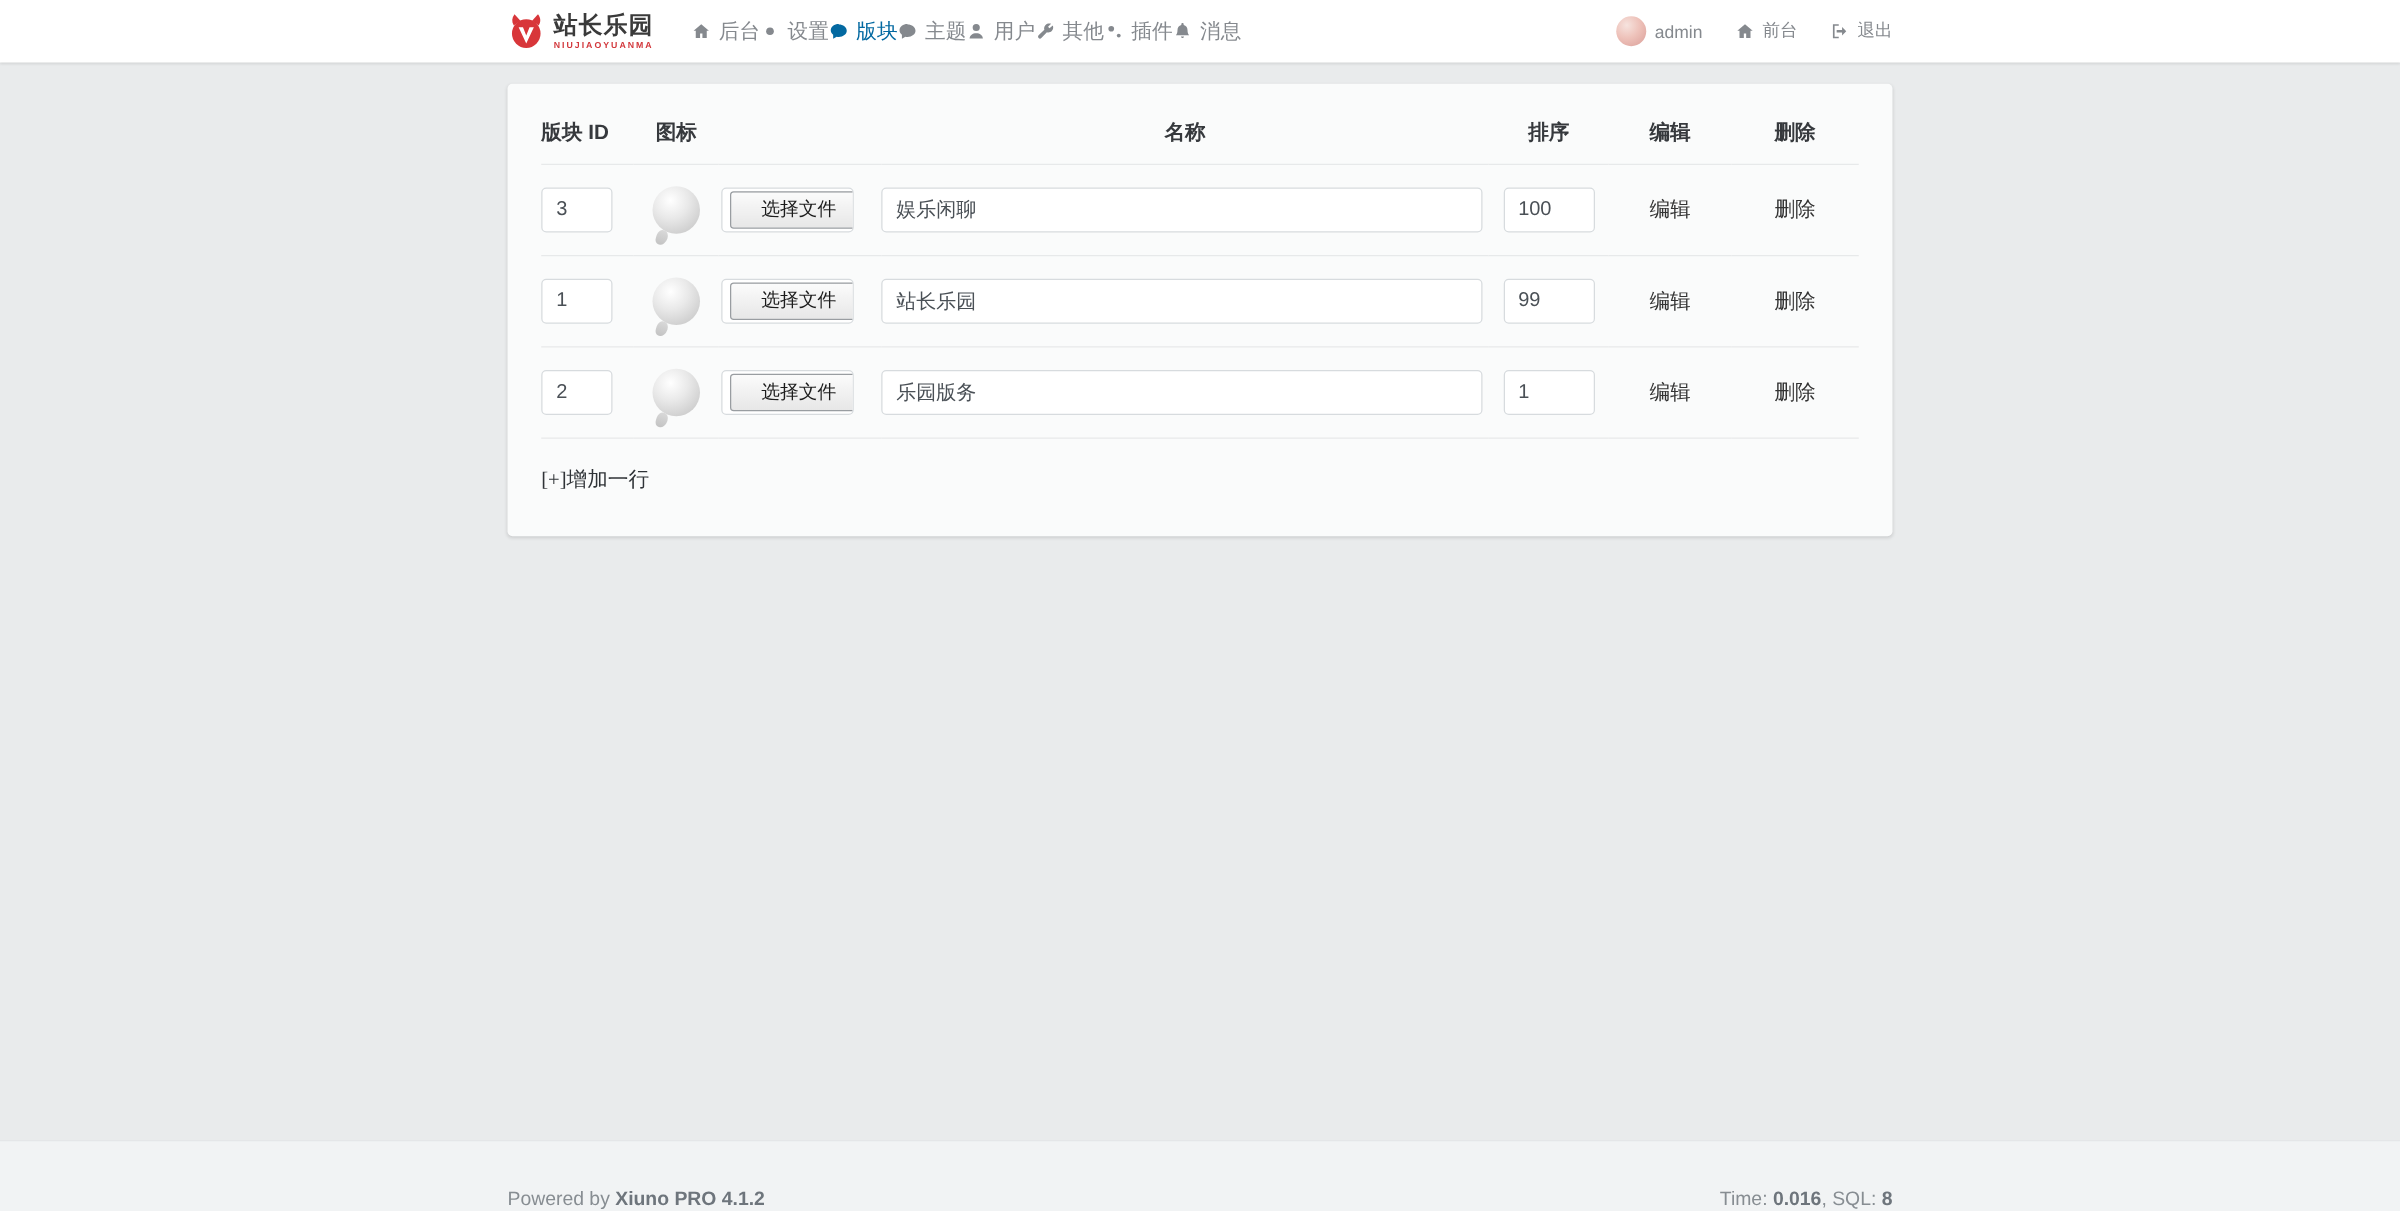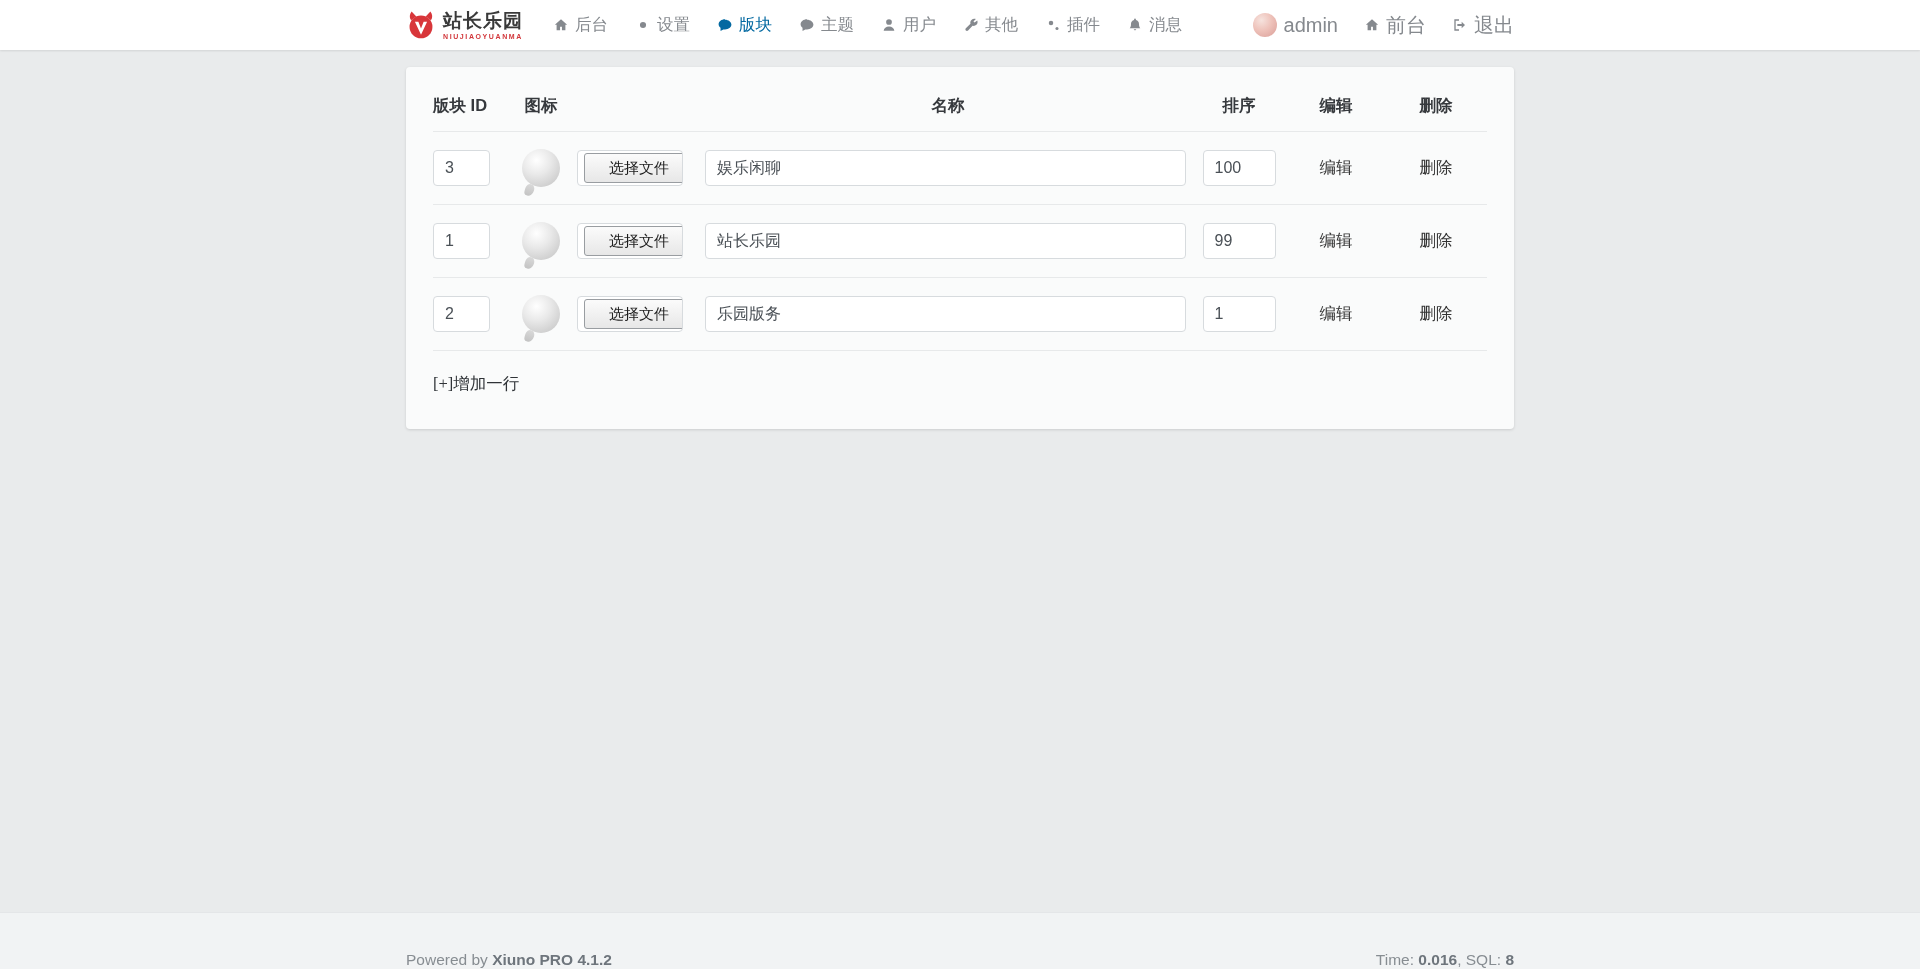--- a/index.html
+++ b/index.html
@@ -13,25 +13,25 @@
   }
   .container { width:1108px; margin:0 auto; }
 
   
   .navbar { height:50px; background:#fff; box-shadow:0 1px 2px rgba(0,0,0,.10); position:relative; z-index:5; }
   .navbar .container { display:flex; align-items:center; height:100%; }
   .logo { display:flex; align-items:center; gap:7px; margin-right:30px; cursor:pointer; }
   .logo-mark { width:30px; height:30px; display:block; }
   .logo-title { font-size:19px; font-weight:700; color:#3a3a3a; letter-spacing:1px; line-height:1; }
   .logo-sub { font-size:7px; color:#d2373b; letter-spacing:1.6px; margin-top:3px; font-weight:700; line-height:1; }
-  .nav-items { display:flex; align-items:center; gap:27px; color:#85898e; font-size:16.5px; }
+  .nav-items { display:flex; align-items:center; color:#85898e; font-size:16.5px; }
   .nav-item { display:flex; align-items:center; gap:6px; cursor:pointer; white-space:nowrap; }
   .nav-item svg { width:16px; height:16px; fill:currentColor; stroke:none; }
   .nav-item.active { color:#0369a1; }
-  .nav-right { margin-left:auto; display:flex; align-items:center; gap:26px; color:#85898e; font-size:20px; }
+  .nav-right { margin-left:auto; display:flex; align-items:center; gap:26px; color:#85898e; font-size:14px; }
   .user-chip { display:flex; align-items:center; gap:7px; cursor:pointer; }
   .avatar { width:24px; height:24px; border-radius:50%;
     background:radial-gradient(circle at 35% 30%, #f6e3de 0%, #eec2ba 45%, #d99d97 100%); }
 
   
   .content { flex:1; }
   .card { margin-top:17px; background:#fafbfb; border-radius:4px;
     box-shadow:0 1px 3px rgba(0,0,0,.13); padding:16px 27px 34px; }
 
   table.board-table { width:100%; border-collapse:collapse; table-layout:fixed; }

